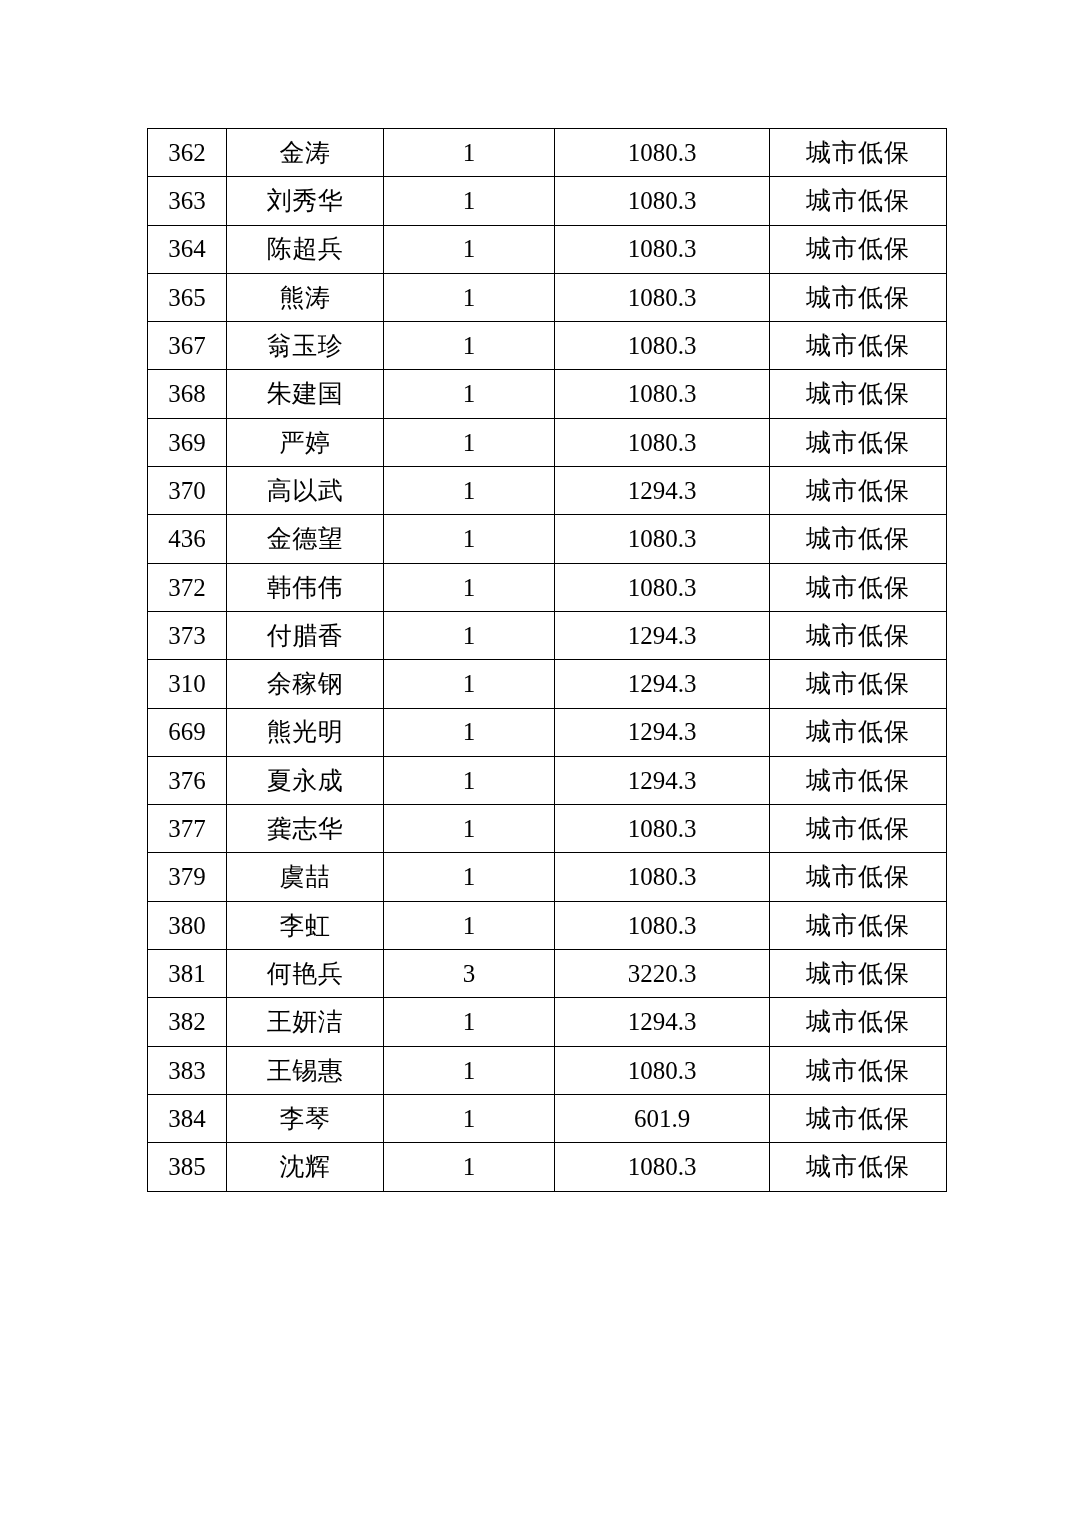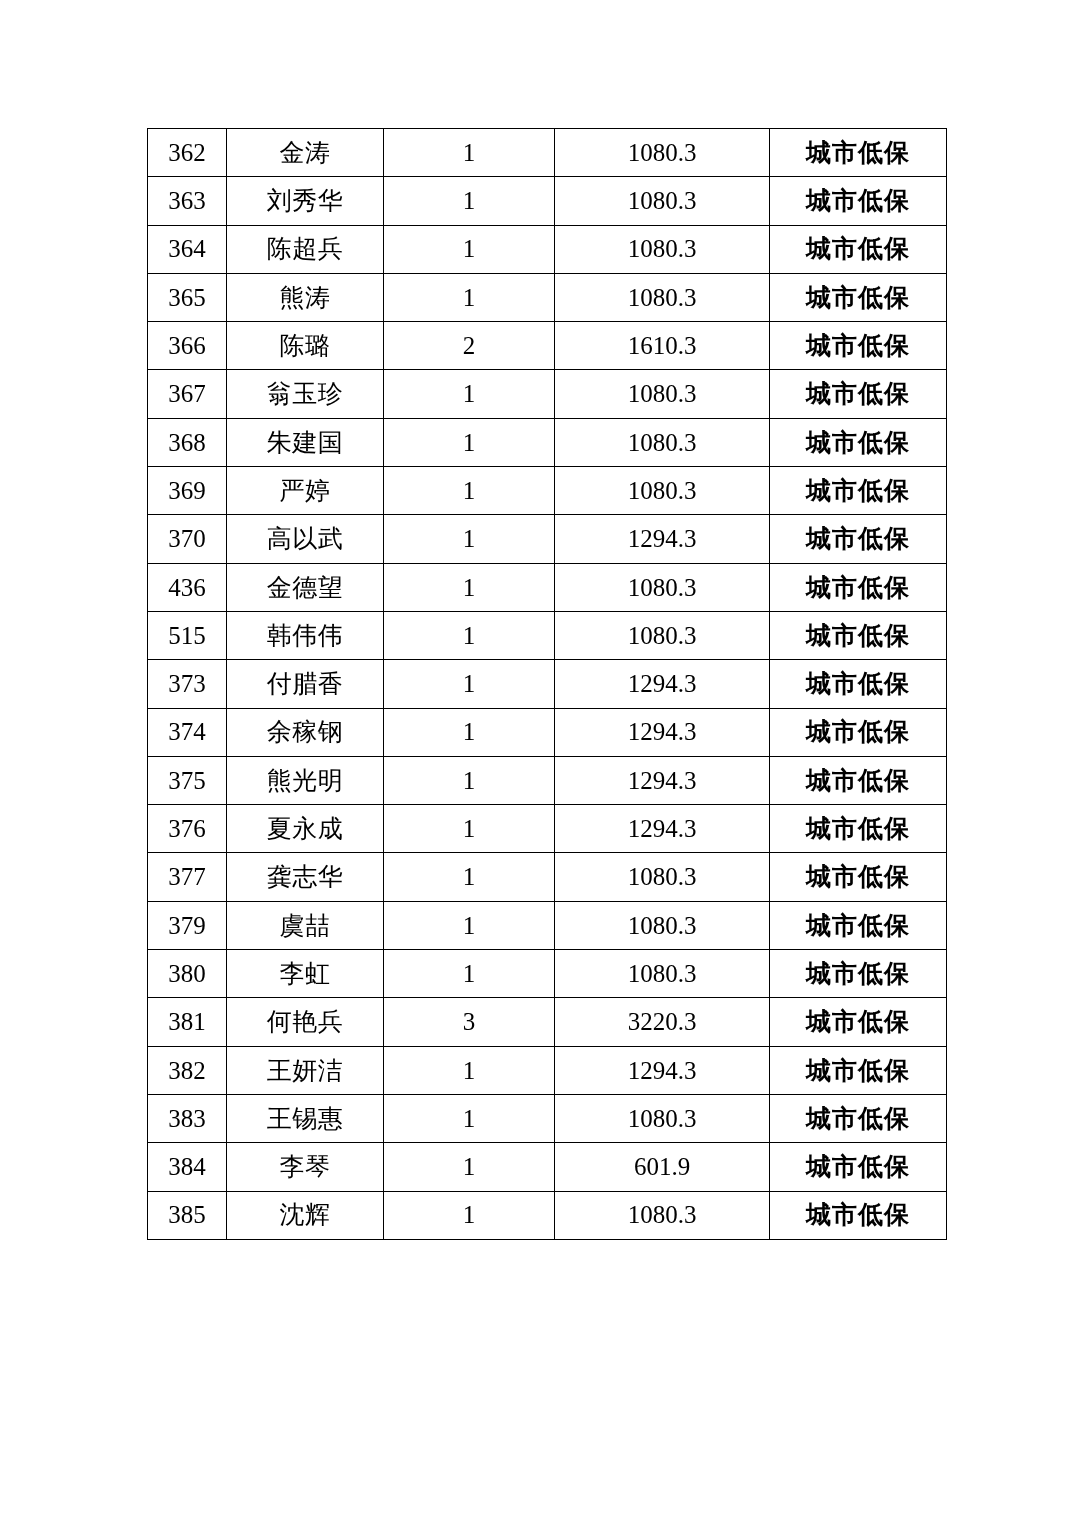--- a/index.html
+++ b/index.html
@@ -33,21 +33,21 @@
     height: 47.3px;
     font-size: 25px;
     line-height: 1.1;
     padding: 0;
     white-space: nowrap;
   }
   td.col-index { width: 78px; }
   td.col-name  { width: 156px; letter-spacing: 0.5px; }
   td.col-count { width: 170px; }
   td.col-amount{ width: 214px; }
-  td.col-type  { width: 176px; letter-spacing: 1px; font-weight: bold; }
+  td.col-type  { width: 176px; letter-spacing: 1px; }
   .cjk {
     font-family: "DejaVu Serif", "Liberation Serif", serif;
   }
 </style>
 </head>
 <body>
 
 <div class="page">
   <table class="data-table">
     <tbody>
@@ -73,27 +73,20 @@
           <td class="col-type cjk">城市低保</td>
         </tr>
         <tr>
           <td class="col-index">365</td>
           <td class="col-name cjk">熊涛</td>
           <td class="col-count">1</td>
           <td class="col-amount">1080.3</td>
           <td class="col-type cjk">城市低保</td>
         </tr>
         <tr>
-          <td class="col-index">366</td>
-          <td class="col-name cjk">陈璐</td>
-          <td class="col-count">2</td>
-          <td class="col-amount">1610.3</td>
-          <td class="col-type cjk">城市低保</td>
-        </tr>
-        <tr>
           <td class="col-index">367</td>
           <td class="col-name cjk">翁玉珍</td>
           <td class="col-count">1</td>
           <td class="col-amount">1080.3</td>
           <td class="col-type cjk">城市低保</td>
         </tr>
         <tr>
           <td class="col-index">368</td>
           <td class="col-name cjk">朱建国</td>
           <td class="col-count">1</td>
@@ -115,42 +108,42 @@
           <td class="col-type cjk">城市低保</td>
         </tr>
         <tr>
           <td class="col-index">436</td>
           <td class="col-name cjk">金德望</td>
           <td class="col-count">1</td>
           <td class="col-amount">1080.3</td>
           <td class="col-type cjk">城市低保</td>
         </tr>
         <tr>
-          <td class="col-index">515</td>
+          <td class="col-index">372</td>
           <td class="col-name cjk">韩伟伟</td>
           <td class="col-count">1</td>
           <td class="col-amount">1080.3</td>
           <td class="col-type cjk">城市低保</td>
         </tr>
         <tr>
           <td class="col-index">373</td>
           <td class="col-name cjk">付腊香</td>
           <td class="col-count">1</td>
           <td class="col-amount">1294.3</td>
           <td class="col-type cjk">城市低保</td>
         </tr>
         <tr>
-          <td class="col-index">374</td>
+          <td class="col-index">310</td>
           <td class="col-name cjk">余稼钢</td>
           <td class="col-count">1</td>
           <td class="col-amount">1294.3</td>
           <td class="col-type cjk">城市低保</td>
         </tr>
         <tr>
-          <td class="col-index">375</td>
+          <td class="col-index">669</td>
           <td class="col-name cjk">熊光明</td>
           <td class="col-count">1</td>
           <td class="col-amount">1294.3</td>
           <td class="col-type cjk">城市低保</td>
         </tr>
         <tr>
           <td class="col-index">376</td>
           <td class="col-name cjk">夏永成</td>
           <td class="col-count">1</td>
           <td class="col-amount">1294.3</td>

